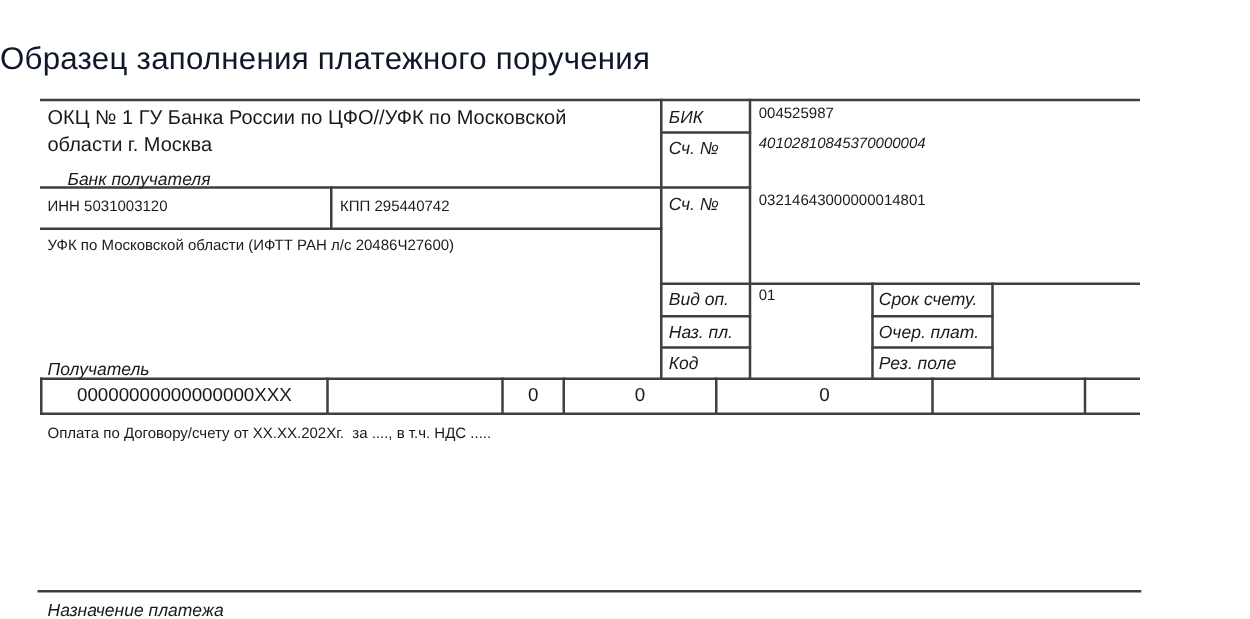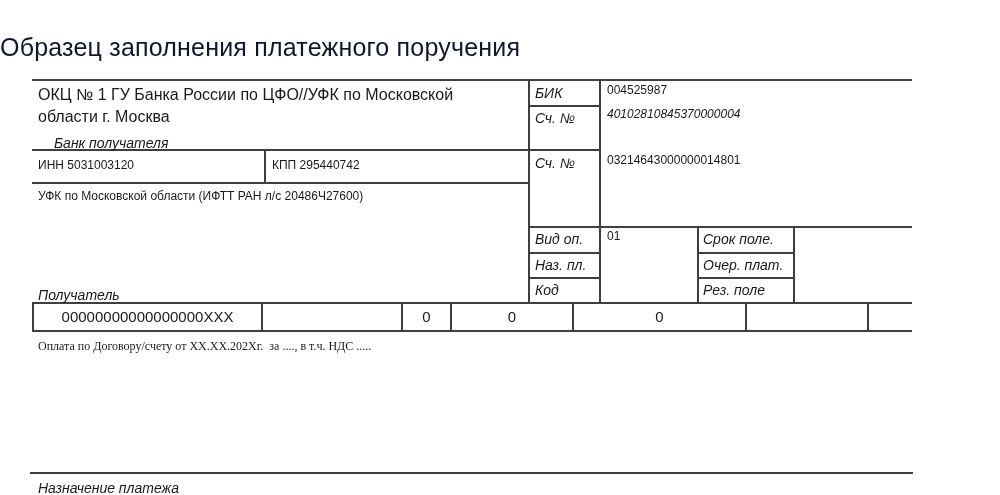--- a/index.html
+++ b/index.html
@@ -73,27 +73,27 @@
   <div class="t md" style="left:607px;top:83px;">004525987</div>
   <div class="t sm" style="left:535px;top:110px;">Сч. №</div>
   <div class="t md" style="left:607px;top:107px;font-style:italic;">40102810845370000004</div>
   <div class="t sm" style="left:535px;top:155px;">Сч. №</div>
   <div class="t md" style="left:607px;top:153px;">03214643000000014801</div>
 
   <div class="t sm" style="left:535px;top:231px;">Вид оп.</div>
   <div class="t md" style="left:607px;top:229px;">01</div>
   <div class="t sm" style="left:535px;top:257px;">Наз. пл.</div>
   <div class="t sm" style="left:535px;top:282px;">Код</div>
-  <div class="t sm" style="left:703px;top:231px;">Срок поле.</div>
+  <div class="t sm" style="left:703px;top:231px;">Срок счету.</div>
   <div class="t sm" style="left:703px;top:257px;">Очер. плат.</div>
   <div class="t sm" style="left:703px;top:282px;">Рез. поле</div>
 
   <div class="cell" style="left:34px;width:227px;">00000000000000000ХХХ</div>
   <div class="cell" style="left:403px;width:47px;">0</div>
   <div class="cell" style="left:452px;width:120px;">0</div>
   <div class="cell" style="left:574px;width:171px;">0</div>
   <div class="cell" style="left:747px;width:120px;"></div>
   <div class="cell" style="left:869px;width:43px;"></div>
 
-  <div class="t md pre" style="left:38px;top:339px;font-family:Liberation Serif, serif;">Оплата по Договору/счету от ХХ.ХХ.202Хг.  за ...., в т.ч. НДС .....</div>
+  <div class="t md pre" style="left:38px;top:339px;">Оплата по Договору/счету от ХХ.ХХ.202Хг.  за ...., в т.ч. НДС .....</div>
   <div class="t sm" style="left:38px;top:480px;">Назначение платежа</div>
 
 </div>
 
 </body></html>

